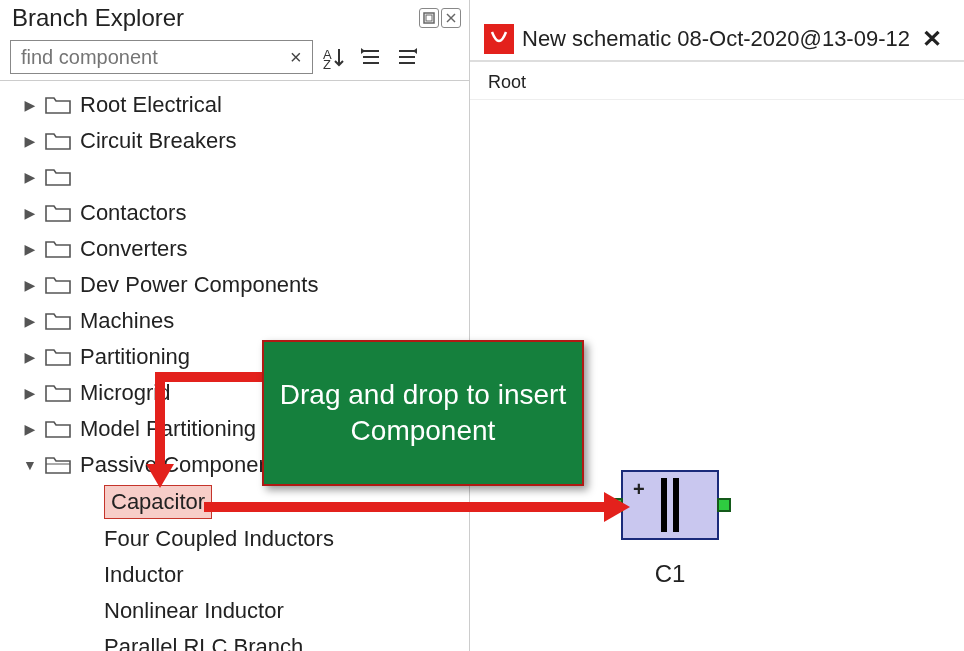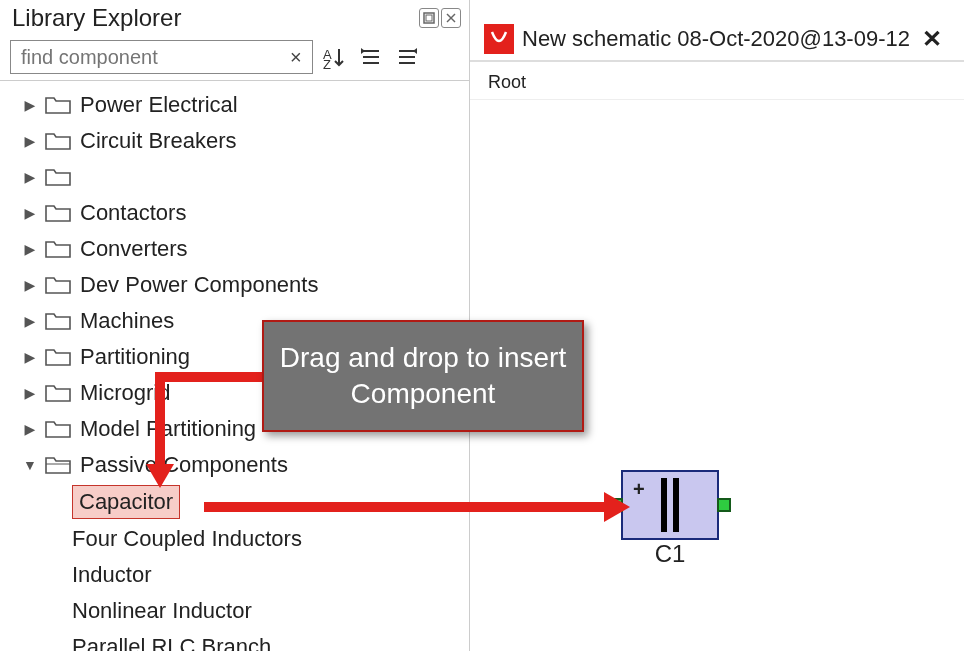--- a/index.html
+++ b/index.html
@@ -90,21 +90,21 @@
     padding-top: 6px;
   }
   .tree-row {
     display: flex;
     align-items: center;
     padding: 2px 0 2px 20px;
     font-size: 22px;
     line-height: 32px;
     cursor: pointer;
   }
-  .tree-row.child { padding-left: 72px; }
+  .tree-row.child { padding-left: 72px; margin-left: 32px; }
   .expander {
     width: 20px;
     display: inline-flex;
     align-items: center;
     justify-content: center;
     color: #555;
     font-size: 14px;
   }
   .folder-icon {
     width: 28px; height: 28px;
@@ -186,32 +186,32 @@
     position: absolute;
     width: 14px; height: 14px;
     background: #2ecc40;
     border: 2px solid #145a1a;
     top: 50%;
     transform: translateY(-50%);
   }
   .port.left { left: -14px; }
   .port.right { right: -14px; }
   .comp-label {
-    margin-top: 0;
+    margin-top: 20px;
     font-size: 24px;
   }
 
   
   .callout {
     position: absolute;
     left: 262px;
-    top: 320px;
+    top: 340px;
     width: 322px;
-    height: 112px;
-    background: #737373;
+    height: 146px;
+    background: #15803d;
     color: #fff;
     border: 2px solid #b01a14;
     box-shadow: 4px 4px 8px rgba(0,0,0,.4);
     display: flex;
     align-items: center;
     justify-content: center;
     text-align: center;
     font-size: 28px;
     line-height: 1.3;
     z-index: 50;
@@ -262,21 +262,21 @@
     border-right: 14px solid transparent;
   }
 
   svg { display: block; }
 </style>
 </head>
 <body>
 
 <div class="panel-left">
   <div class="lib-header">
-    <div class="lib-header-title">Library Explorer</div>
+    <div class="lib-header-title">Branch Explorer</div>
     <div class="lib-header-icons">
       <div class="win-icon">
         <svg width="12" height="12">
             <rect x="1" y="1" width="10" height="10" fill="none" stroke="#666" stroke-width="1.5"></rect>
             <rect x="3" y="3" width="6" height="6" fill="none" stroke="#666" stroke-width="1"></rect>
           </svg>
       </div>
       <div class="win-icon">
         <svg width="12" height="12">
             <line x1="2" y1="2" x2="10" y2="10" stroke="#666" stroke-width="1.5"></line>
@@ -318,21 +318,21 @@
   </div>
 
   <div class="tree">
     <div class="tree-row">
       <span class="expander">▶</span>
       <span class="folder-icon">
           <svg width="26" height="20">
             <path d="M1 3 h8 l2 3 h14 v12 h-24 z" fill="none" stroke="#555" stroke-width="1.6"></path>
           </svg>
         </span>
-      <span>Power Electrical</span>
+      <span>Root Electrical</span>
     </div>
     <div class="tree-row">
       <span class="expander">▶</span>
       <span class="folder-icon">
           <svg width="26" height="20">
             <path d="M1 3 h8 l2 3 h14 v12 h-24 z" fill="none" stroke="#555" stroke-width="1.6"></path>
           </svg>
         </span>
       <span>Circuit Breakers</span>
     </div>

